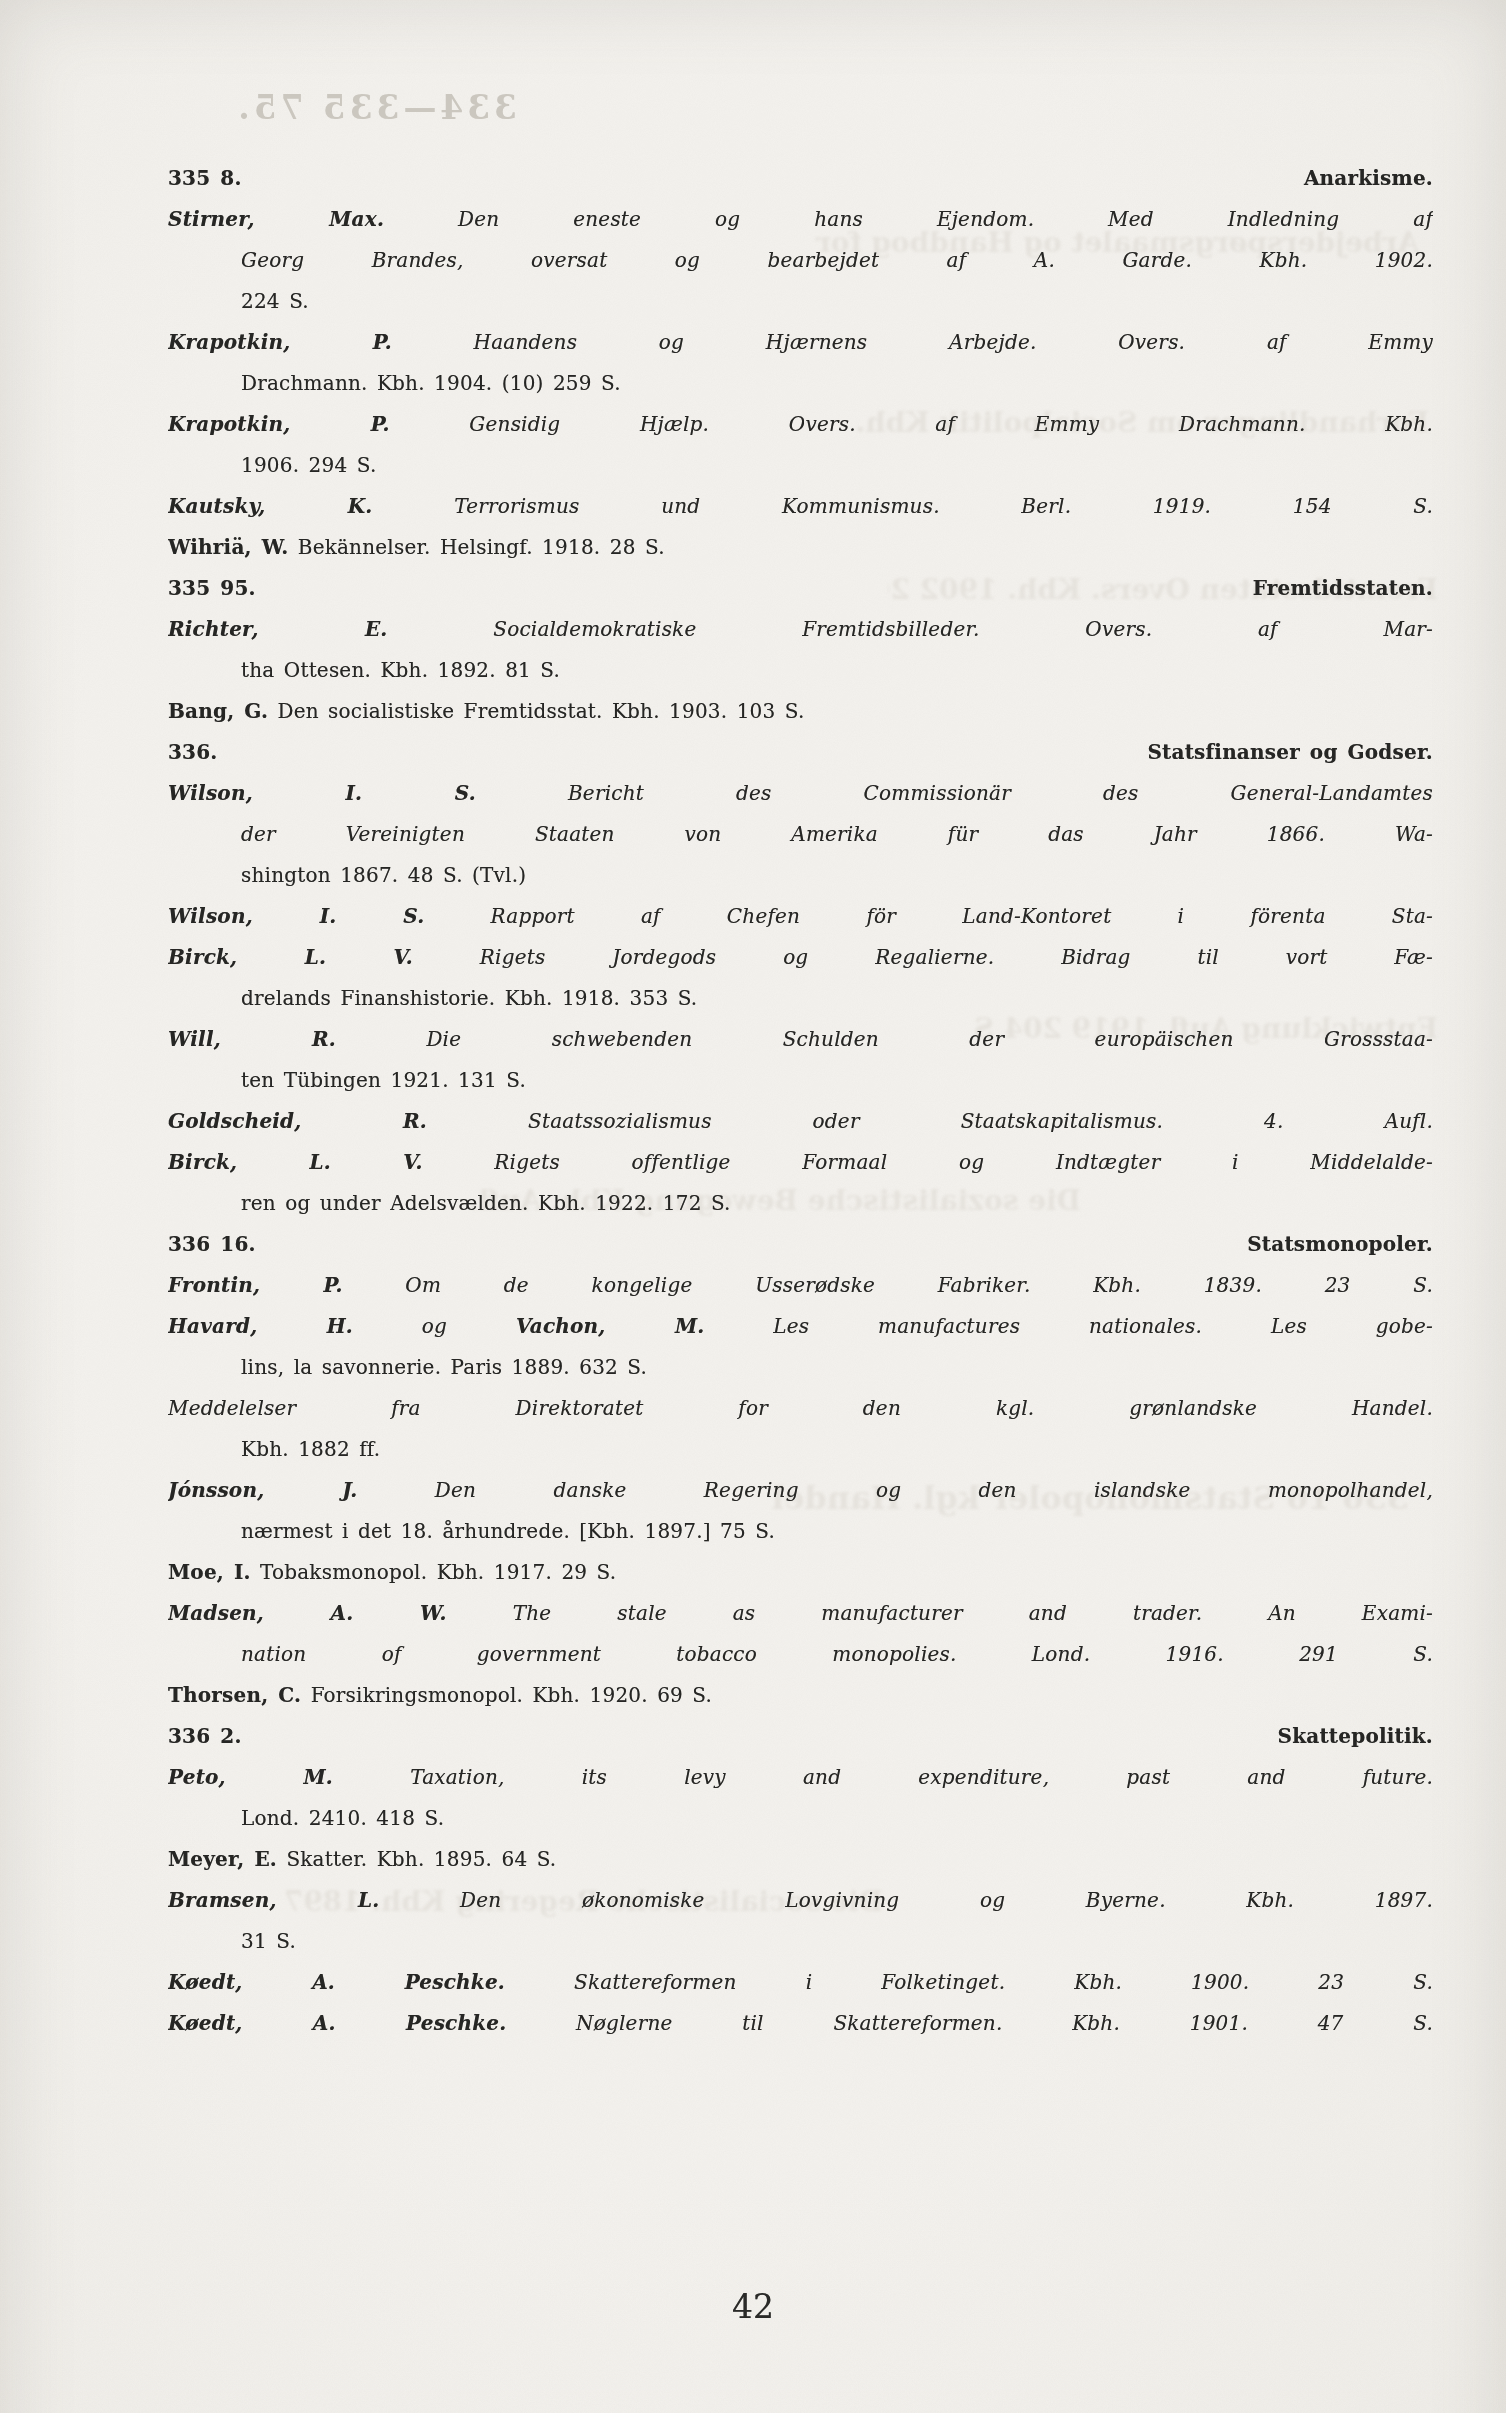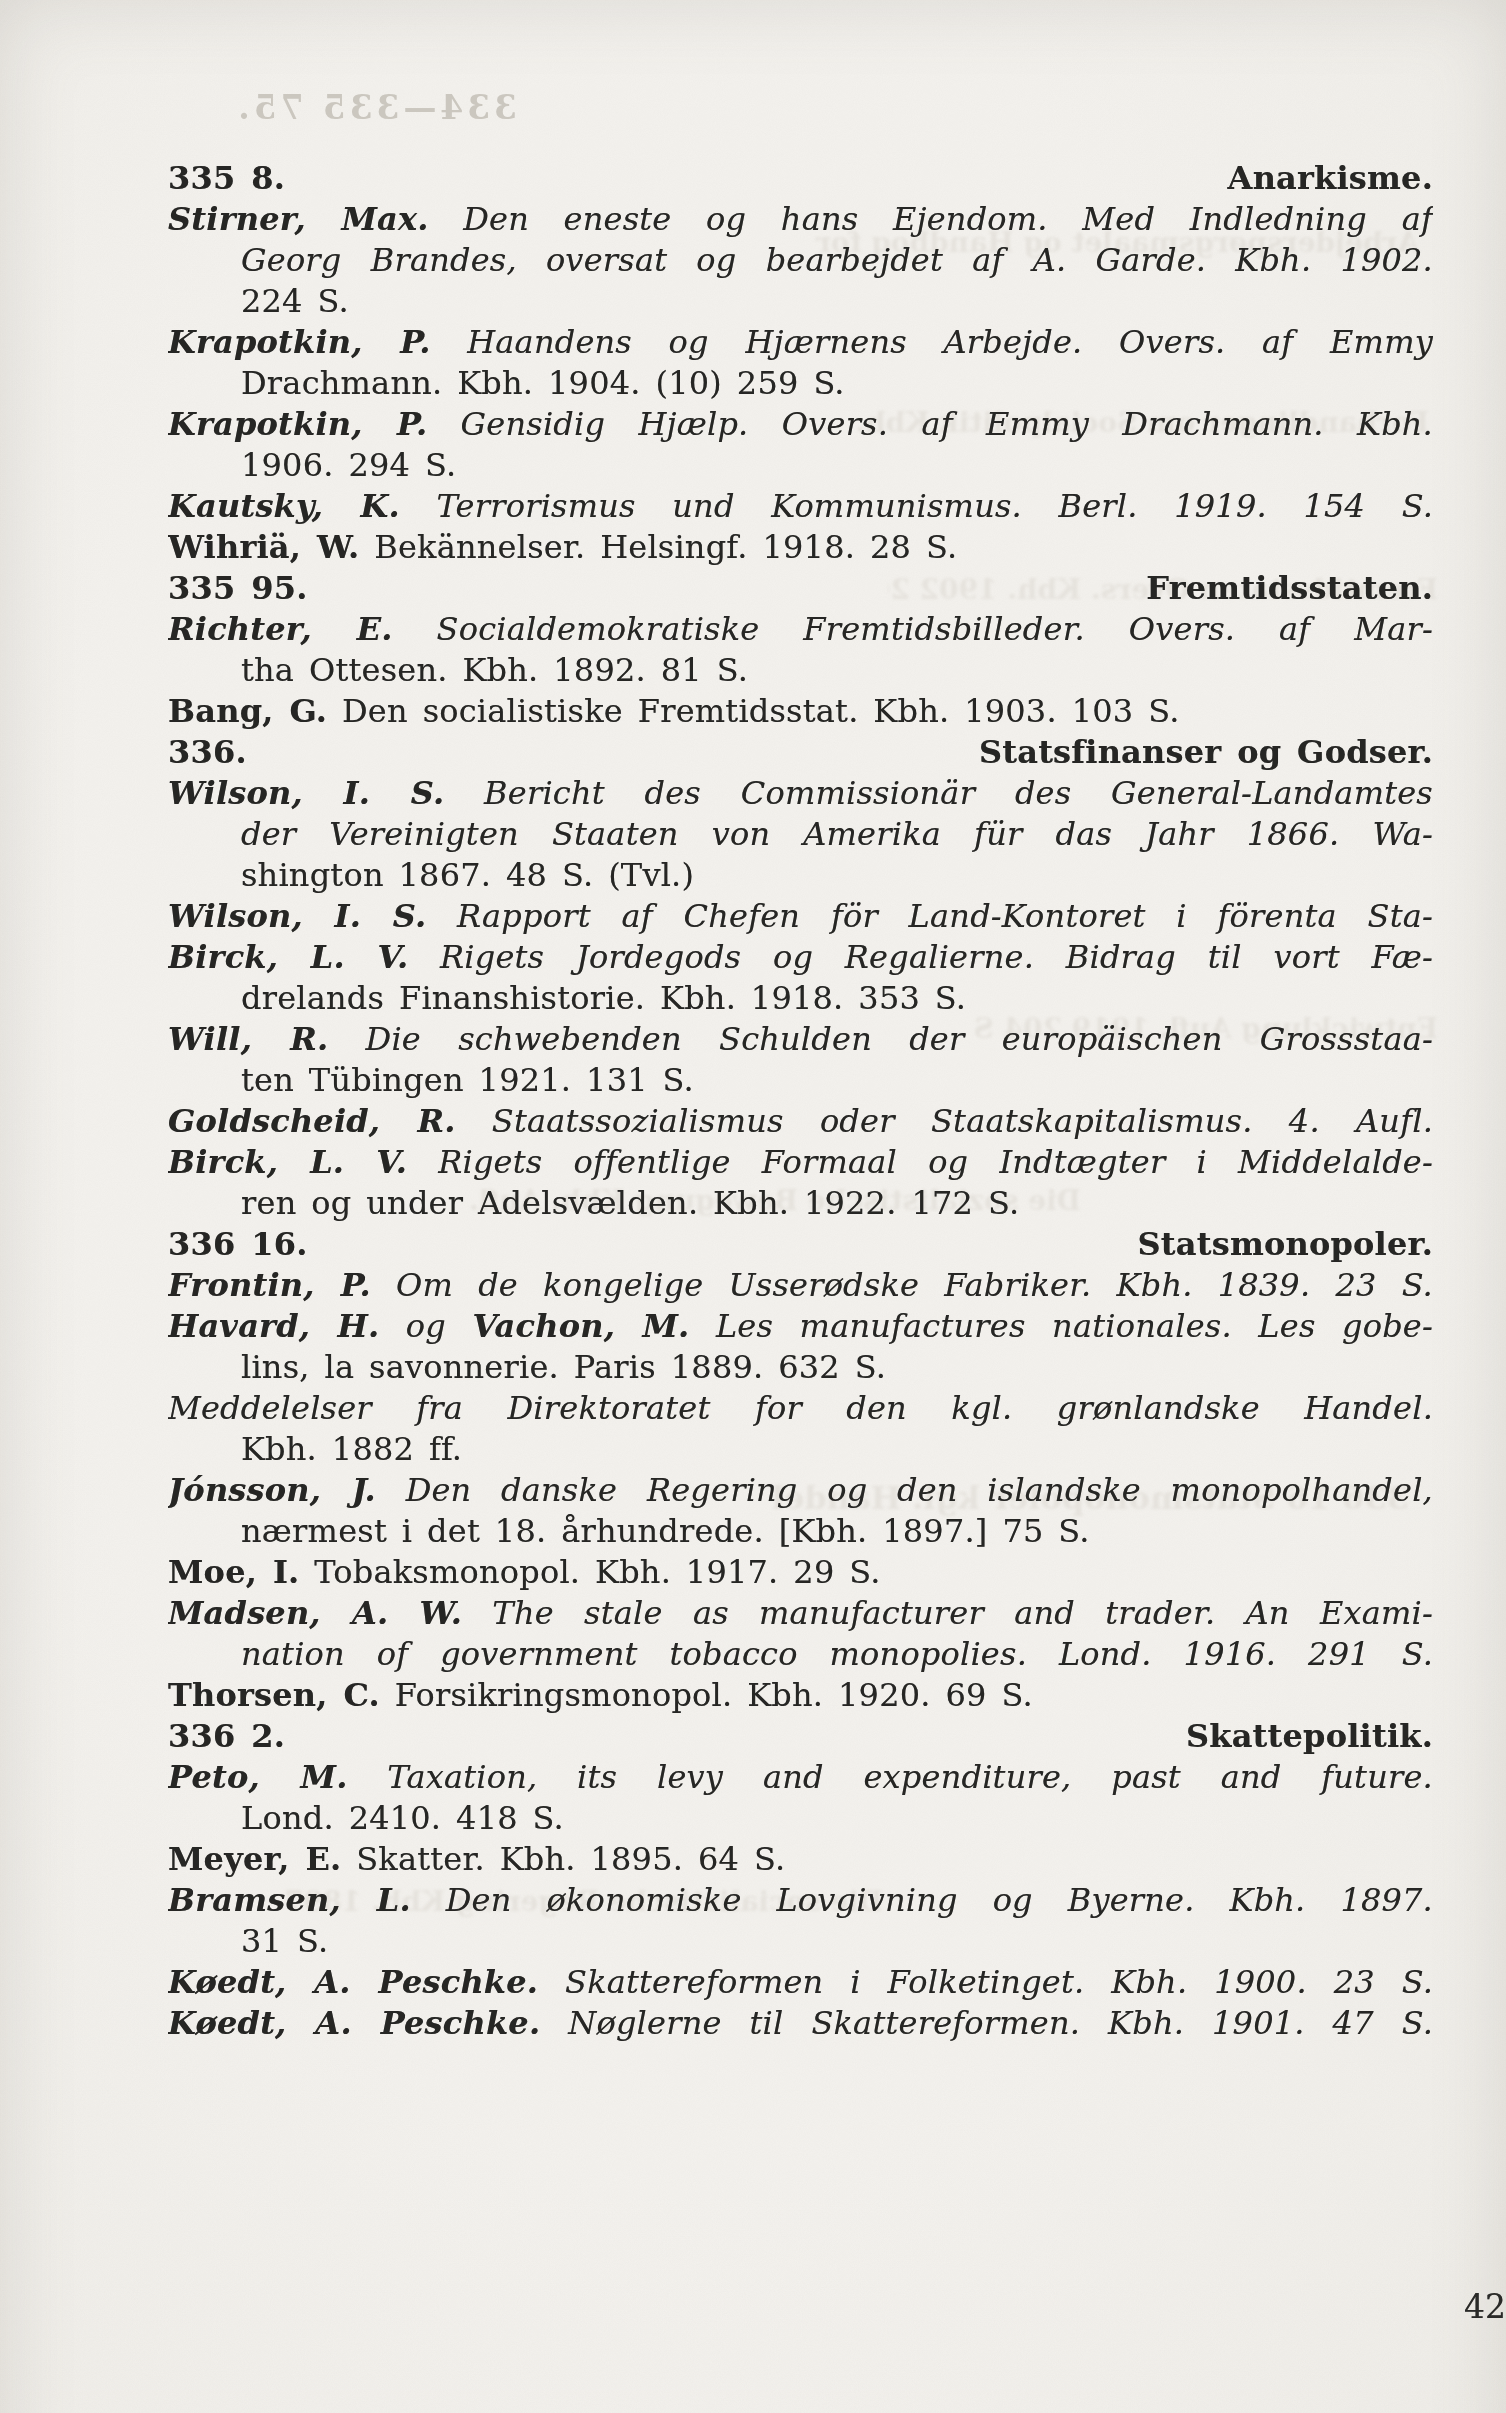--- a/index.html
+++ b/index.html
@@ -38,21 +38,21 @@
   .g2{left:811px;top:406px;width:618px;}
   .g3{left:888px;top:573px;width:550px;}
   .g4{left:975px;top:1012px;width:463px;}
   .g5{left:299px;top:1184px;width:782px;}
   .g6{left:714px;top:1479px;width:695px;font-size:32px;}
   .g7{left:159px;top:1885px;width:724px;}
 
   .text-block{
     position:absolute;
     left:168px;top:158px;width:1265px;
-    font-size:32px;
+    font-size:20px;
     letter-spacing:0.2px;
     word-spacing:.14em;
     text-shadow:0 0 0.5px rgba(38,38,36,.45);
   }
   .line{
     width:100%;
     height:41px;
     line-height:41px;
     box-sizing:border-box;
     overflow:hidden;
@@ -63,21 +63,21 @@
   .j{text-align:justify;font-style:italic;}
   .j::after{content:"";display:inline-block;width:100%;height:0;}
   .heading{
     display:flex;
     justify-content:space-between;
     font-weight:700;
   }
   .page-number{
     position:absolute;
     left:0;top:2287px;width:1506px;
-    text-align:right;
+    text-align:center;
     font-size:33px;
     color:#2a2a28;
     text-shadow:0 0 0.5px rgba(38,38,36,.45);
   }
 </style>
 </head>
 <body>
 
 <div class="page">
 

